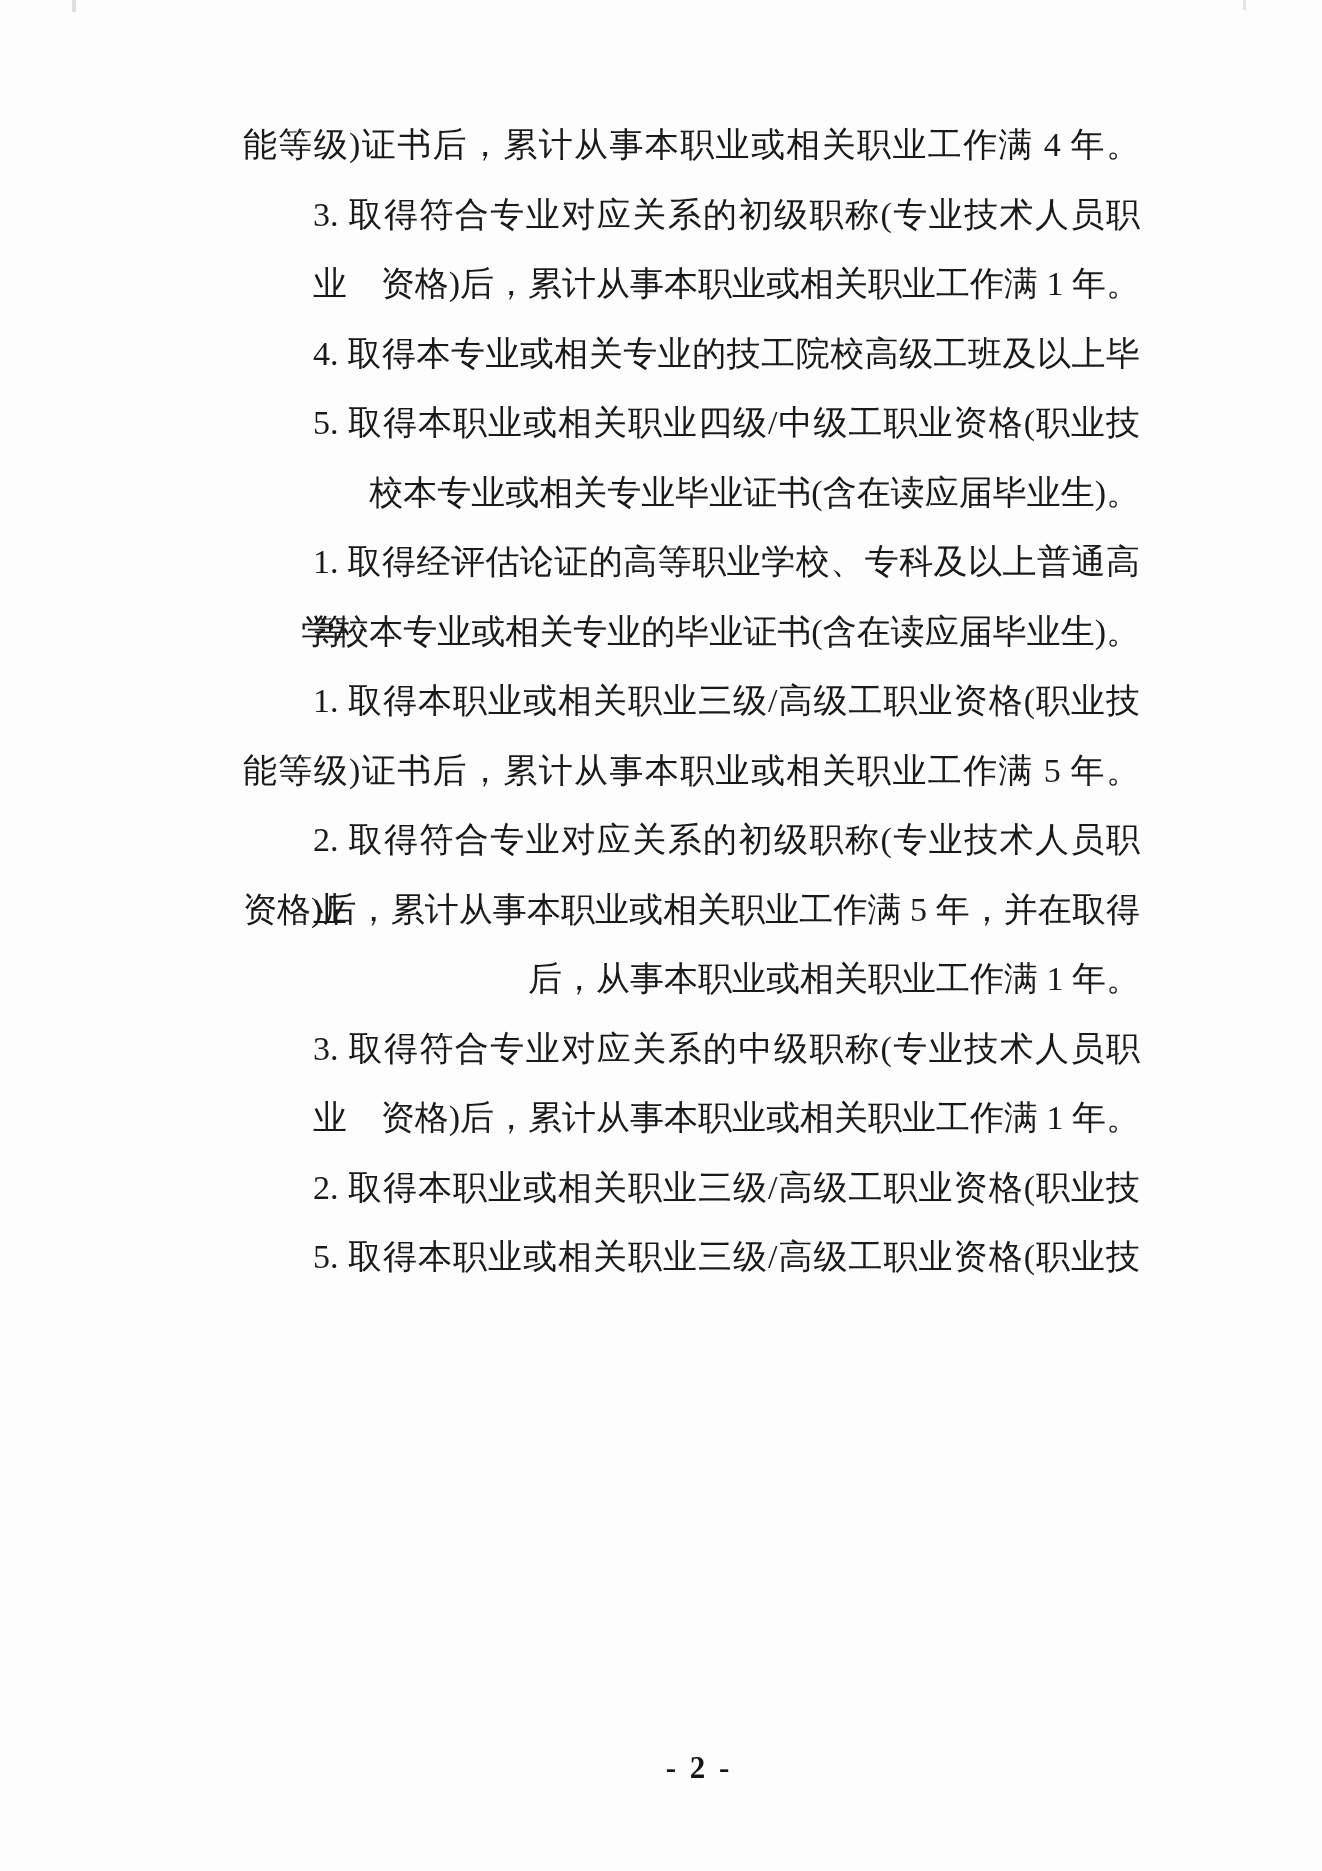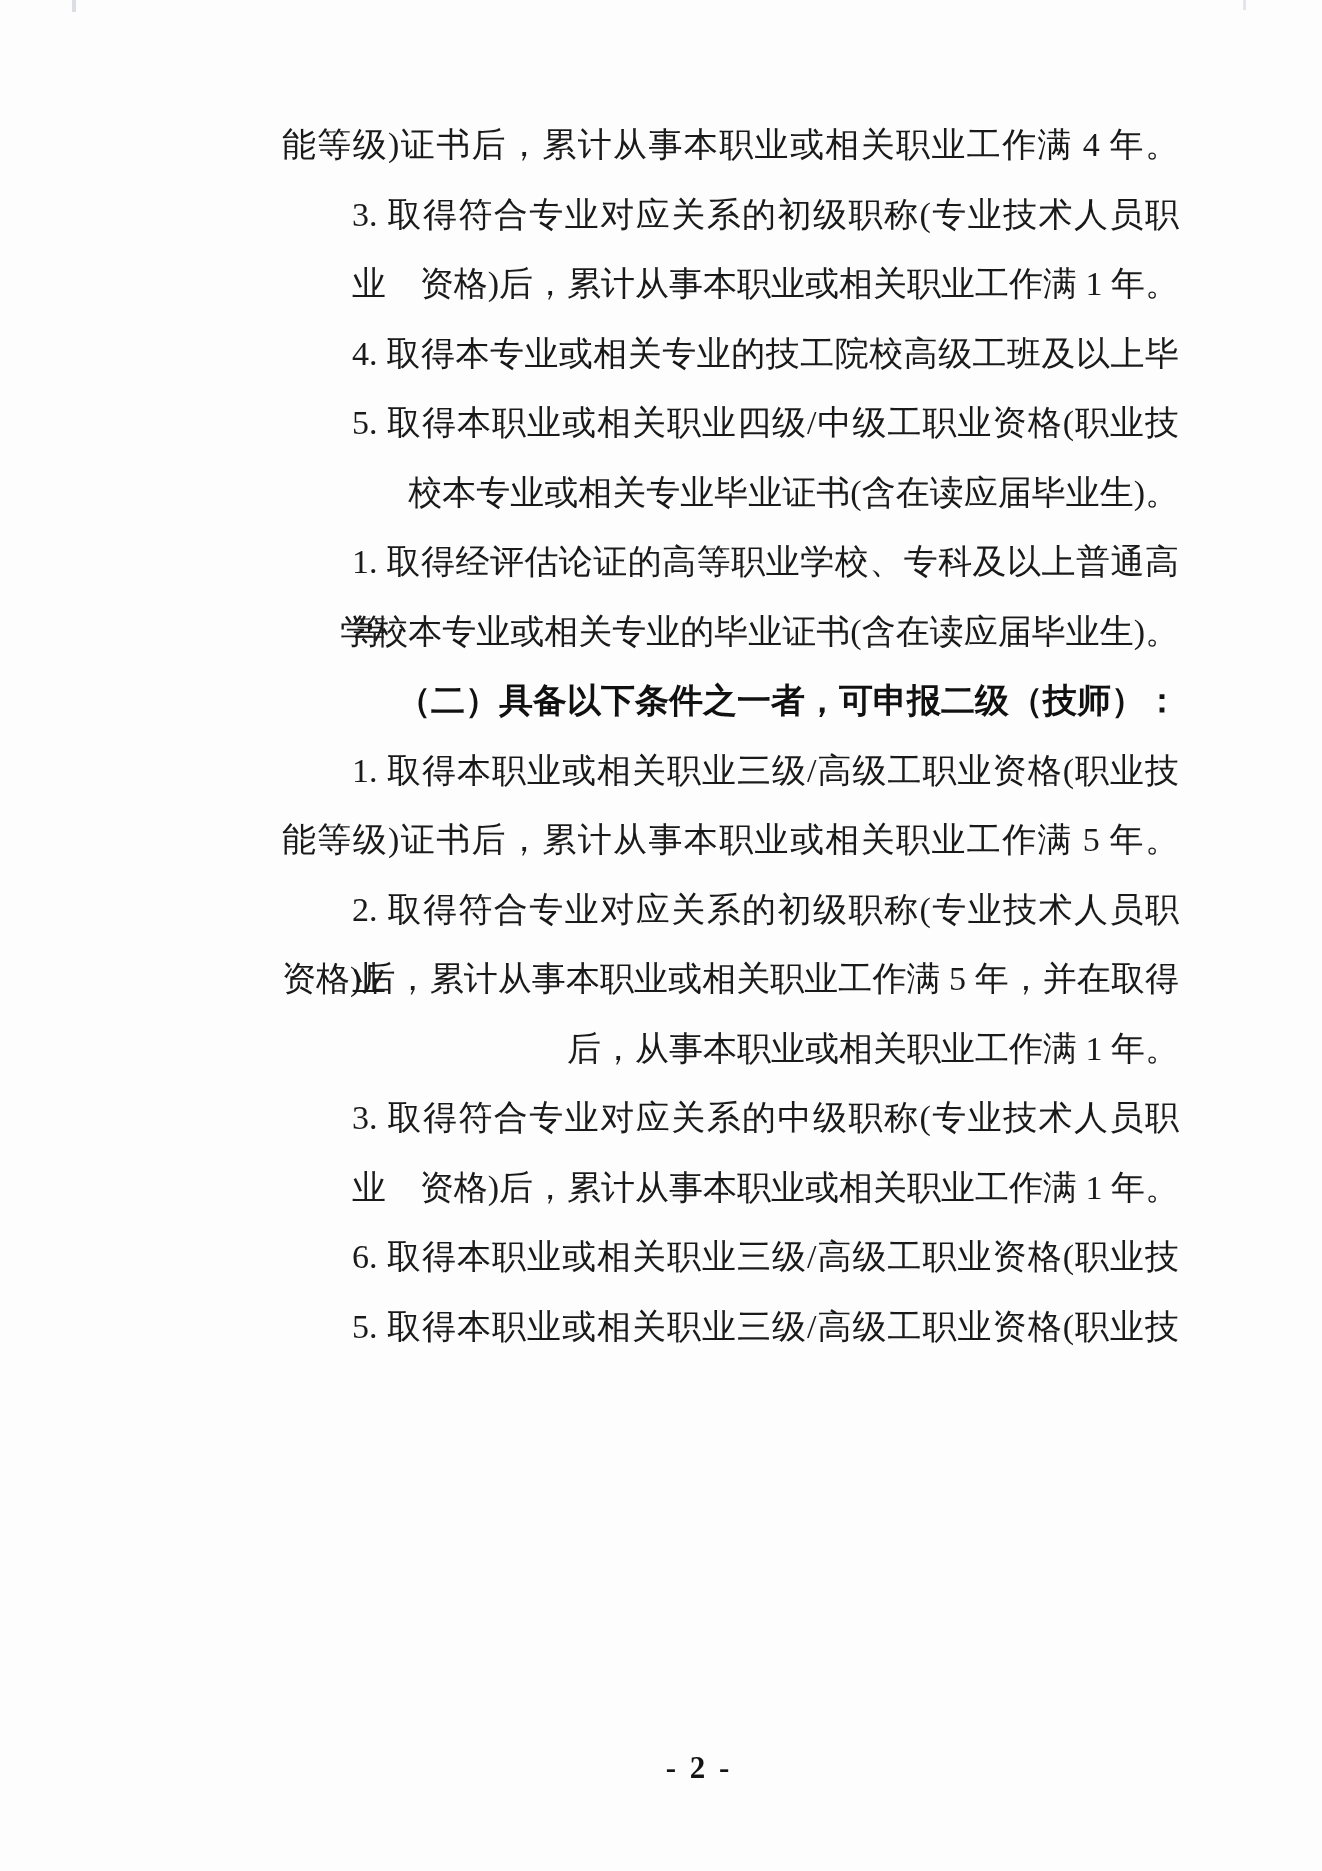--- a/index.html
+++ b/index.html
@@ -9,21 +9,20 @@
     height:1871px;
     background:#fdfdfd;
     overflow:hidden;
     font-family:"Liberation Serif", serif;
   }
   .textblock {
     position:absolute;
     left:243px;
     top:110px;
     width:897px;
-    margin-left:39px;
   }
   .line {
     height:69.5px;
     line-height:69.5px;
     font-size:34px;
     color:#1a1a1a;
     white-space:normal;
     text-align:right;
   }
   .line.justify {
@@ -60,26 +59,25 @@
   <div class="textblock">
 
   <div class="line justify">能等级)证书后，累计从事本职业或相关职业工作满 4 年。</div>
       <div class="line indent justify">3. 取得符合专业对应关系的初级职称(专业技术人员职业</div>
       <div class="line">资格)后，累计从事本职业或相关职业工作满 1 年。</div>
       <div class="line indent justify">4. 取得本专业或相关专业的技工院校高级工班及以上毕</div>
       <div class="line indent justify">5. 取得本职业或相关职业四级/中级工职业资格(职业技</div>
       <div class="line">校本专业或相关专业毕业证书(含在读应届毕业生)。</div>
       <div class="line indent justify">1. 取得经评估论证的高等职业学校、专科及以上普通高等</div>
       <div class="line">学校本专业或相关专业的毕业证书(含在读应届毕业生)。</div>
-      <div class="line indent bold">（二）具备以下条件之一者，可申报二级（技师）：</div>
       <div class="line indent justify">1. 取得本职业或相关职业三级/高级工职业资格(职业技</div>
       <div class="line justify">能等级)证书后，累计从事本职业或相关职业工作满 5 年。</div>
       <div class="line indent justify">2. 取得符合专业对应关系的初级职称(专业技术人员职业</div>
       <div class="line justify">资格)后，累计从事本职业或相关职业工作满 5 年，并在取得</div>
       <div class="line">后，从事本职业或相关职业工作满 1 年。</div>
       <div class="line indent justify">3. 取得符合专业对应关系的中级职称(专业技术人员职业</div>
       <div class="line">资格)后，累计从事本职业或相关职业工作满 1 年。</div>
-      <div class="line indent justify">6. 取得本职业或相关职业三级/高级工职业资格(职业技</div>
+      <div class="line indent justify">2. 取得本职业或相关职业三级/高级工职业资格(职业技</div>
       <div class="line indent justify">5. 取得本职业或相关职业三级/高级工职业资格(职业技</div>
     </div>
 
   <div class="footer">- 2 -</div>
 </div>
 
 </body></html>

